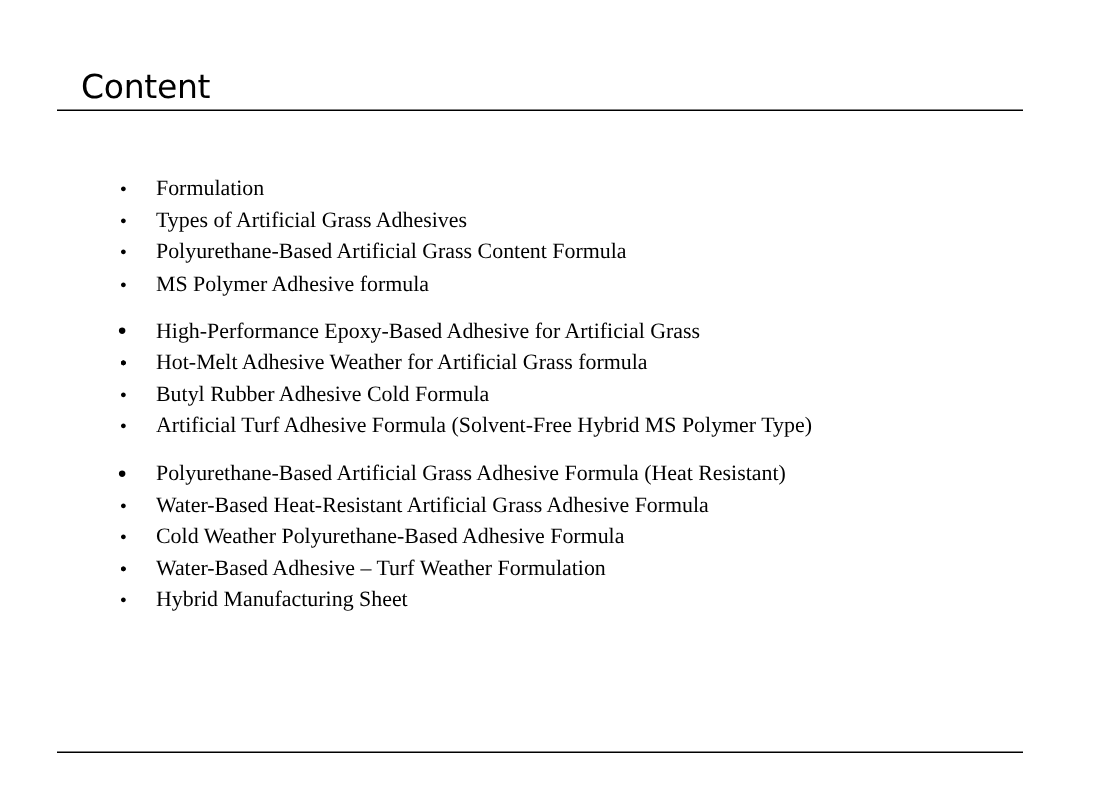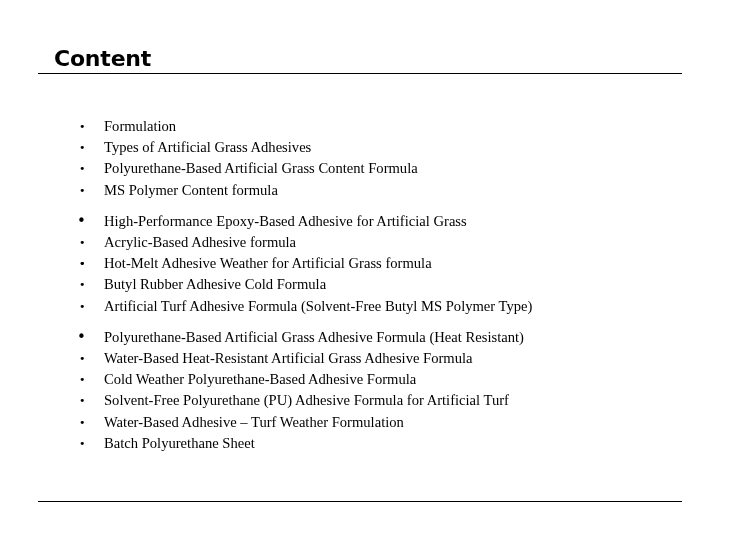--- a/index.html
+++ b/index.html
@@ -23,21 +23,21 @@
     inset: 0;
     background: #ffffff;
   }
 
   
   .slide-title {
     position: absolute;
     left: 54px;
     top: 46px;
     font-family: "DejaVu Sans", "Liberation Sans", sans-serif;
-    font-weight: 700;
+    font-weight: 400;
     font-size: 22px;
     line-height: 26px;
     letter-spacing: -0.2px;
     color: #000000;
     white-space: nowrap;
   }
 
   
   .rule {
     position: absolute;
@@ -93,35 +93,35 @@
 
   <div class="slide-title">Content</div>
 
   <div class="rule rule-top"></div>
 
   <div class="content-list" id="content-list">
       <div class="bullet-group">
         <div class="bullet-item"><span class="bullet-marker">•</span><span class="bullet-text">Formulation</span></div>
         <div class="bullet-item"><span class="bullet-marker">•</span><span class="bullet-text">Types of Artificial Grass Adhesives</span></div>
         <div class="bullet-item"><span class="bullet-marker">•</span><span class="bullet-text">Polyurethane-Based Artificial Grass Content Formula</span></div>
-        <div class="bullet-item"><span class="bullet-marker">•</span><span class="bullet-text">MS Polymer Content formula</span></div>
+        <div class="bullet-item"><span class="bullet-marker">•</span><span class="bullet-text">MS Polymer Adhesive formula</span></div>
       </div>
       <div class="bullet-group">
         <div class="bullet-item lead"><span class="bullet-marker">•</span><span class="bullet-text">High-Performance Epoxy-Based Adhesive for Artificial Grass</span></div>
-        <div class="bullet-item"><span class="bullet-marker">•</span><span class="bullet-text">Acrylic-Based Adhesive formula</span></div>
+        <div class="bullet-item"><span class="bullet-marker">•</span></div>
         <div class="bullet-item"><span class="bullet-marker">•</span></div>
         <div class="bullet-item"><span class="bullet-marker">•</span><span class="bullet-text">Hot-Melt Adhesive Weather for Artificial Grass formula</span></div>
         <div class="bullet-item"><span class="bullet-marker">•</span><span class="bullet-text">Butyl Rubber Adhesive Cold Formula</span></div>
-        <div class="bullet-item"><span class="bullet-marker">•</span><span class="bullet-text">Artificial Turf Adhesive Formula (Solvent-Free Butyl MS Polymer Type)</span></div>
+        <div class="bullet-item"><span class="bullet-marker">•</span><span class="bullet-text">Artificial Turf Adhesive Formula (Solvent-Free Hybrid MS Polymer Type)</span></div>
       </div>
       <div class="bullet-group">
         <div class="bullet-item lead"><span class="bullet-marker">•</span><span class="bullet-text">Polyurethane-Based Artificial Grass Adhesive Formula (Heat Resistant)</span></div>
         <div class="bullet-item"><span class="bullet-marker">•</span><span class="bullet-text">Water-Based Heat-Resistant Artificial Grass Adhesive Formula</span></div>
         <div class="bullet-item"><span class="bullet-marker">•</span><span class="bullet-text">Cold Weather Polyurethane-Based Adhesive Formula</span></div>
-        <div class="bullet-item"><span class="bullet-marker">•</span><span class="bullet-text">Solvent-Free Polyurethane (PU) Adhesive Formula for Artificial Turf</span></div>
+        <div class="bullet-item"><span class="bullet-marker">•</span></div>
         <div class="bullet-item"><span class="bullet-marker">•</span><span class="bullet-text">Water-Based Adhesive – Turf Weather Formulation</span></div>
-        <div class="bullet-item"><span class="bullet-marker">•</span><span class="bullet-text">Batch Polyurethane Sheet</span></div>
+        <div class="bullet-item"><span class="bullet-marker">•</span><span class="bullet-text">Hybrid Manufacturing Sheet</span></div>
       </div>
     </div>
 
   <div class="rule rule-bottom"></div>
 
 </div>
 
 </body></html>

